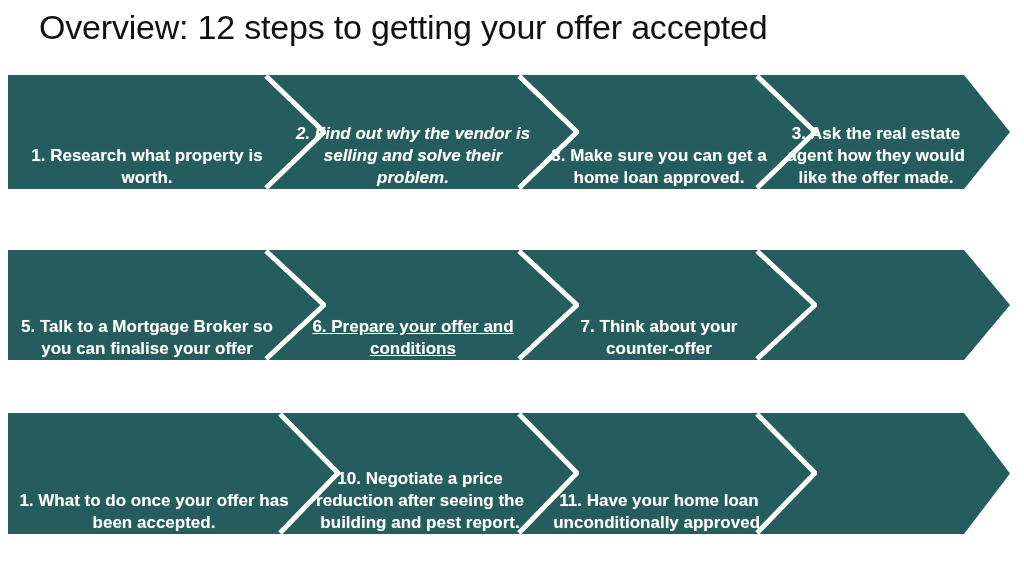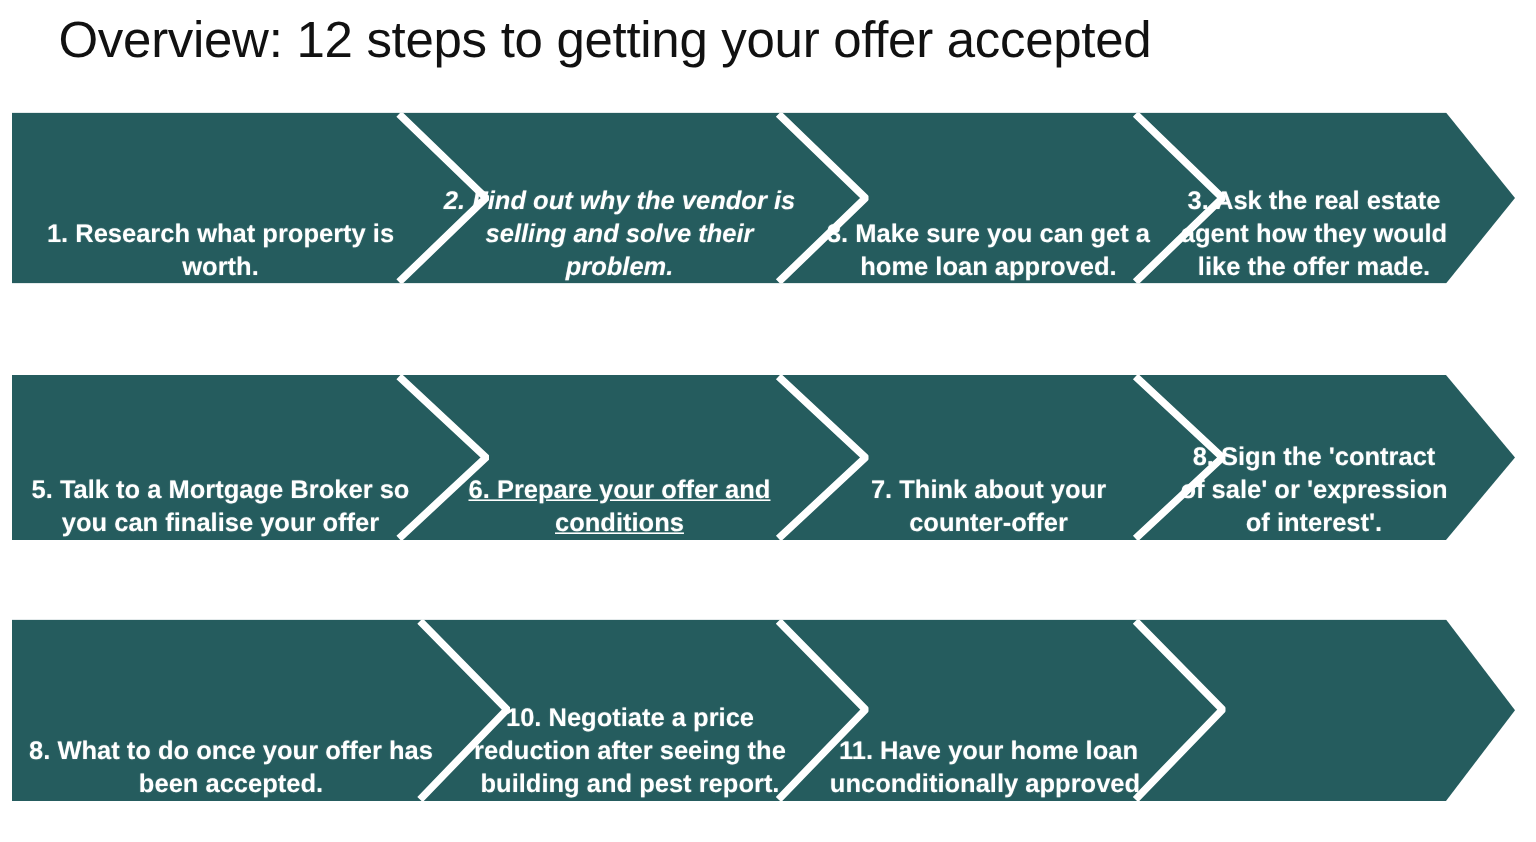--- a/index.html
+++ b/index.html
@@ -160,23 +160,20 @@
   <div class="steps">
     <div class="step step-a">
       <span>5.  Talk to a Mortgage Broker so you can finalise your offer</span>
     </div>
     <div class="step step-b">
       <span>6. Prepare your offer and conditions</span>
     </div>
     <div class="step step-c">
       <span>7. Think about your counter-offer</span>
     </div>
-    <div class="step step-d">
-      <span>8. Sign the 'contract of sale' or 'expression of interest'.</span>
-    </div>
   </div>
 </div>
 
 <div class="process-row" id="row-3">
   <div class="band"></div>
 
   <div class="chevron" style="left:270px;">
     <svg viewBox="0 0 62 121" preserveAspectRatio="none">
       <polyline points="2,1 60,60 2,120" fill="none" stroke="#ffffff" stroke-width="5" vector-effect="non-scaling-stroke"></polyline>
     </svg>
@@ -187,21 +184,21 @@
     </svg>
   </div>
   <div class="chevron" style="left:747px;">
     <svg viewBox="0 0 62 121" preserveAspectRatio="none">
       <polyline points="2,1 60,60 2,120" fill="none" stroke="#ffffff" stroke-width="5" vector-effect="non-scaling-stroke"></polyline>
     </svg>
   </div>
 
   <div class="steps">
     <div class="step step-a">
-      <span>8. What to do once your offer has been accepted.</span>
+      <span>1. What to do once your offer has been accepted.</span>
     </div>
     <div class="step step-b">
       <span>10. Negotiate a price reduction after seeing the building and pest report.</span>
     </div>
     <div class="step step-c">
       <span>11. Have your home loan unconditionally approved.</span>
     </div>
   </div>
 </div>
 

